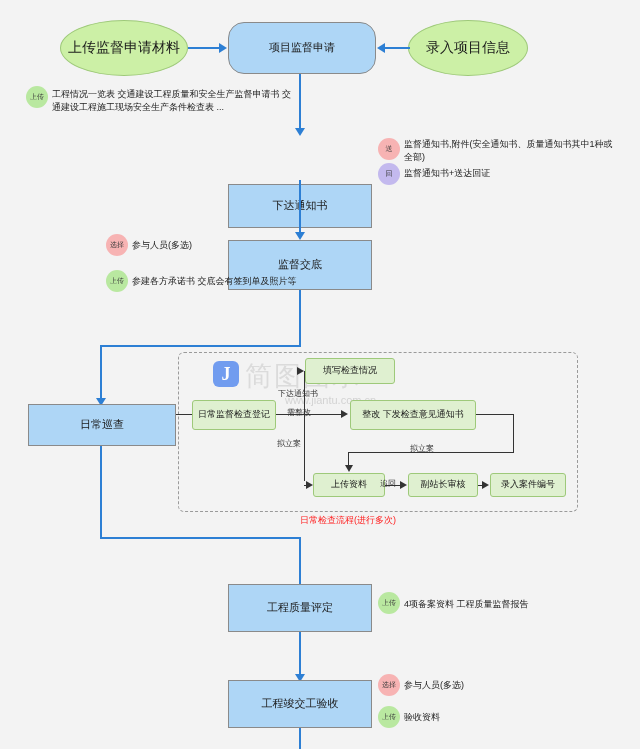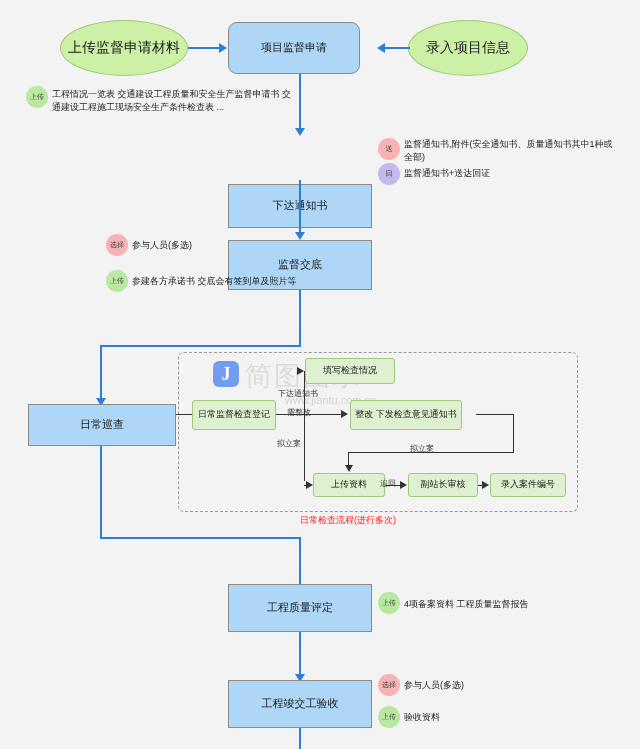--- a/index.html
+++ b/index.html
@@ -166,21 +166,21 @@
 <body>
 
 <div id="canvas">
 
   <div class="wm wm-logo" style="left:213px; top:361px;">J</div>
   <div class="wm wm-text" style="left:245px; top:358px;">简图图示</div>
   <div class="wm wm-url" style="left:285px; top:394px;">www.jiantu.com.cn</div>
 
   <div class="node green-ellipse" style="left:60px; top:20px; width:128px; height:56px;">上传监督申请材料</div>
 
-  <div class="node blue-round" style="left:228px; top:22px; width:132px; height:52px;border-radius:9px;">项目监督申请</div>
+  <div class="node blue-round" style="left:228px; top:22px; width:148px; height:52px;">项目监督申请</div>
 
   <div class="node green-ellipse" style="left:408px; top:20px; width:120px; height:56px;">录入项目信息</div>
 
   <div class="ln ln-h" style="left:188px; top:47px; width:32px;"></div>
   <div class="arrow arrow-r" style="left:219px; top:43px;"></div>
 
   <div class="ln ln-h" style="left:384px; top:47px; width:26px;"></div>
   <div class="arrow arrow-l" style="left:377px; top:43px;"></div>
 
   <div class="ln ln-v" style="left:299px; top:74px; height:58px;"></div>
@@ -225,21 +225,21 @@
 
   <div class="dashed-group" style="left:178px; top:352px; width:400px; height:160px;"></div>
   <div class="group-caption" style="left:300px; top:514px;">日常检查流程(进行多次)</div>
 
   <div class="node blue-box" style="left:28px; top:404px; width:148px; height:42px;">日常巡查</div>
 
   <div class="node green-box" style="left:192px; top:400px; width:84px; height:30px;">日常监督检查登记</div>
 
   <div class="node green-box" style="left:305px; top:358px; width:90px; height:26px;">填写检查情况</div>
 
-  <div class="node green-box" style="left:350px; top:400px; width:112px; height:30px;">整改 下发检查意见通知书</div>
+  <div class="node green-box" style="left:350px; top:400px; width:126px; height:30px;">整改 下发检查意见通知书</div>
 
   <div class="node green-box" style="left:313px; top:473px; width:72px; height:24px;">上传资料</div>
 
   <div class="node green-box" style="left:408px; top:473px; width:70px; height:24px;">副站长审核</div>
 
   <div class="node green-box" style="left:490px; top:473px; width:76px; height:24px;">录入案件编号</div>
 
   <div class="ln-dark ln-h" style="left:276px; top:414px; width:28px;"></div>
 
   <div class="ln-dark ln-v" style="left:304px; top:371px; height:110px;"></div>

